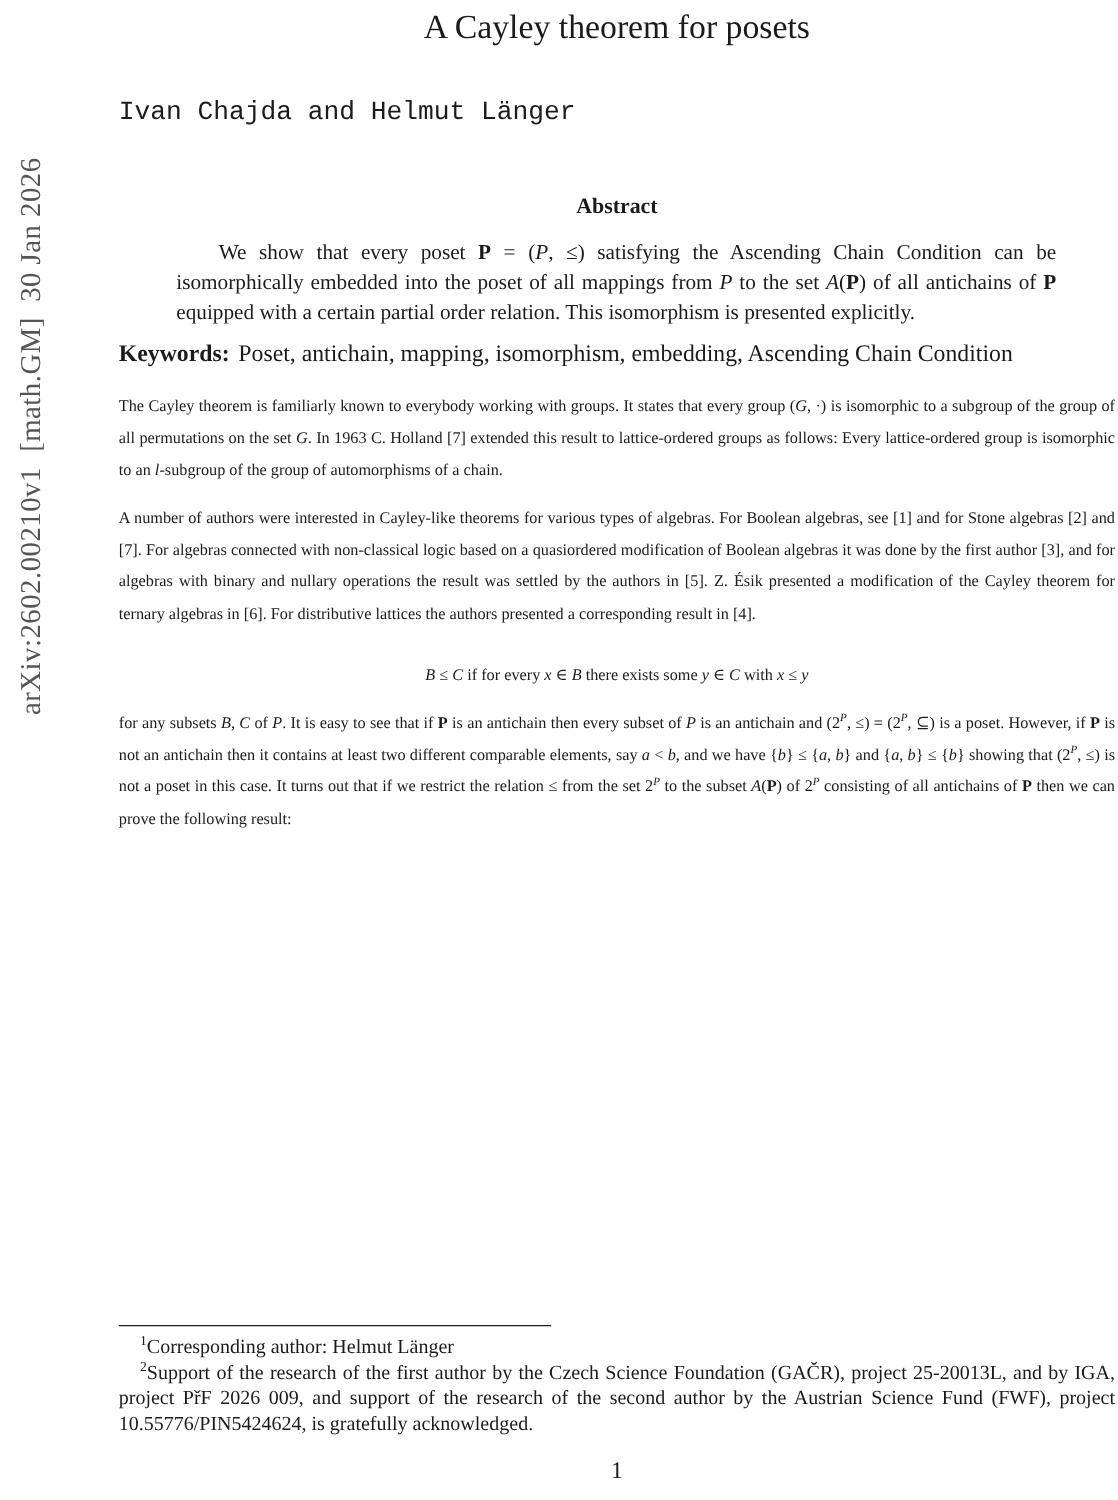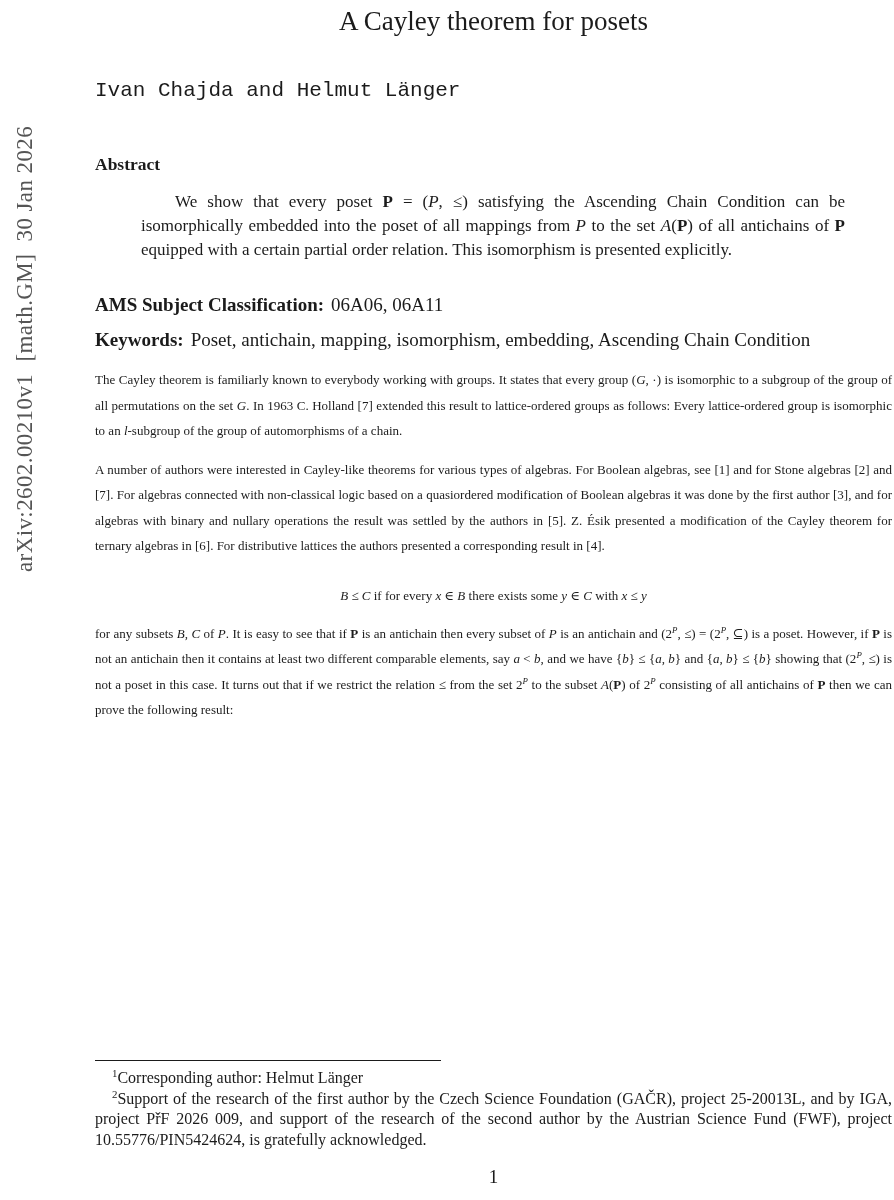--- a/index.html
+++ b/index.html
@@ -34,20 +34,21 @@
     font-weight:400;
     margin-top:6px;
   }
   .authors {
     text-align:left;
     font-size:21px;
     margin-top:42px;
     font-family:Liberation Mono, monospace;
   }
   .abstract-heading {
+    text-align:center;
     font-size:17.5px;
     font-weight:bold;
     margin-top:52px;
   }
   .abstract-body {
     margin:15px 47px 0 46px;
     font-size:17px;
     line-height:24px;
     text-align:justify;
     text-indent:34px;
@@ -106,23 +107,20 @@
   <div class="content">
 
     <h1 class="title">A Cayley theorem for posets</h1>
 
     <div class="authors">Ivan Chajda and Helmut Länger</div>
 
     <div class="abstract-heading">Abstract</div>
 
     <p class="abstract-body">We show that every poset <b>P</b> = (<i>P</i>, ≤) satisfying the Ascending Chain Condition can be isomorphically embedded into the poset of all mappings from <i>P</i> to the set <i>A</i>(<b>P</b>) of all antichains of <b>P</b> equipped with a certain partial order relation. This isomorphism is presented explicitly.</p>
 
-    <p class="meta-line ams">
-      <span class="meta-label">AMS Subject Classification:</span><span>06A06, 06A11</span>
-    </p>
 
     <p class="meta-line kw">
       <span class="meta-label">Keywords:</span><span>Poset, antichain, mapping, isomorphism, embedding, Ascending Chain Condition</span>
     </p>
 
     <p class="para first">The Cayley theorem is familiarly known to everybody working with groups. It states that every group (<i>G</i>, ·) is isomorphic to a subgroup of the group of all permutations on the set <i>G</i>. In 1963 C. Holland [7] extended this result to lattice-ordered groups as follows: Every lattice-ordered group is isomorphic to an <i>l</i>-subgroup of the group of automorphisms of a chain.</p>
 
     <p class="para">A number of authors were interested in Cayley-like theorems for various types of algebras. For Boolean algebras, see [1] and for Stone algebras [2] and [7]. For algebras connected with non-classical logic based on a quasiordered modification of Boolean algebras it was done by the first author [3], and for algebras with binary and nullary operations the result was settled by the authors in [5]. Z. Ésik presented a modification of the Cayley theorem for ternary algebras in [6]. For distributive lattices the authors presented a corresponding result in [4].</p>
 
 

